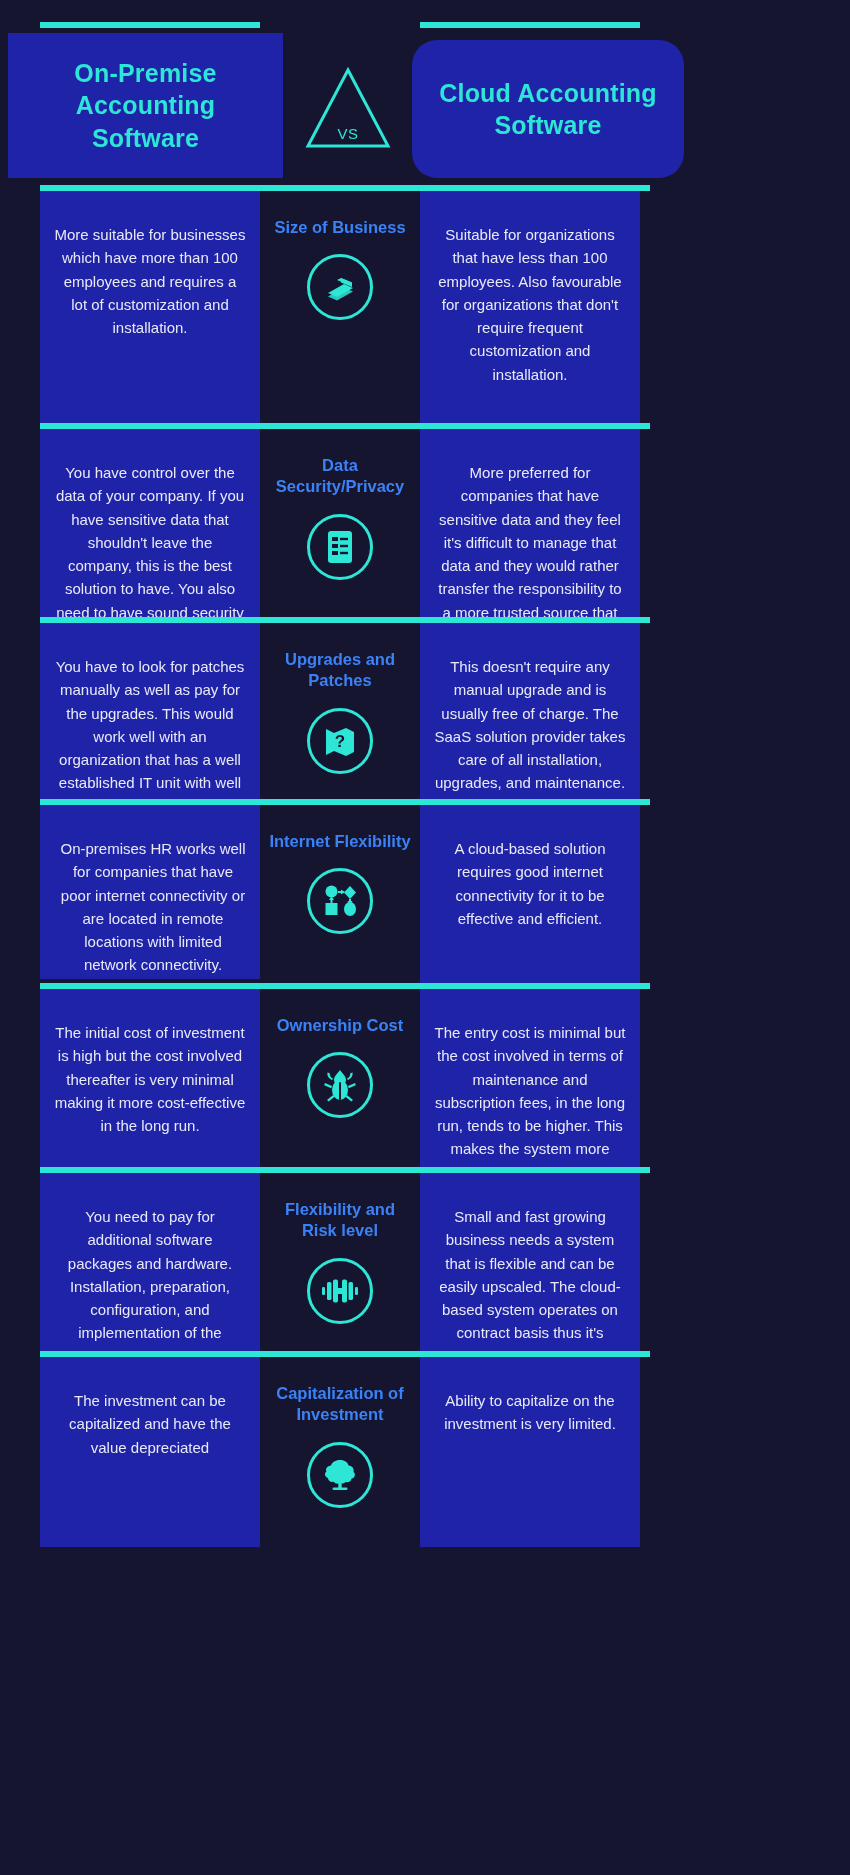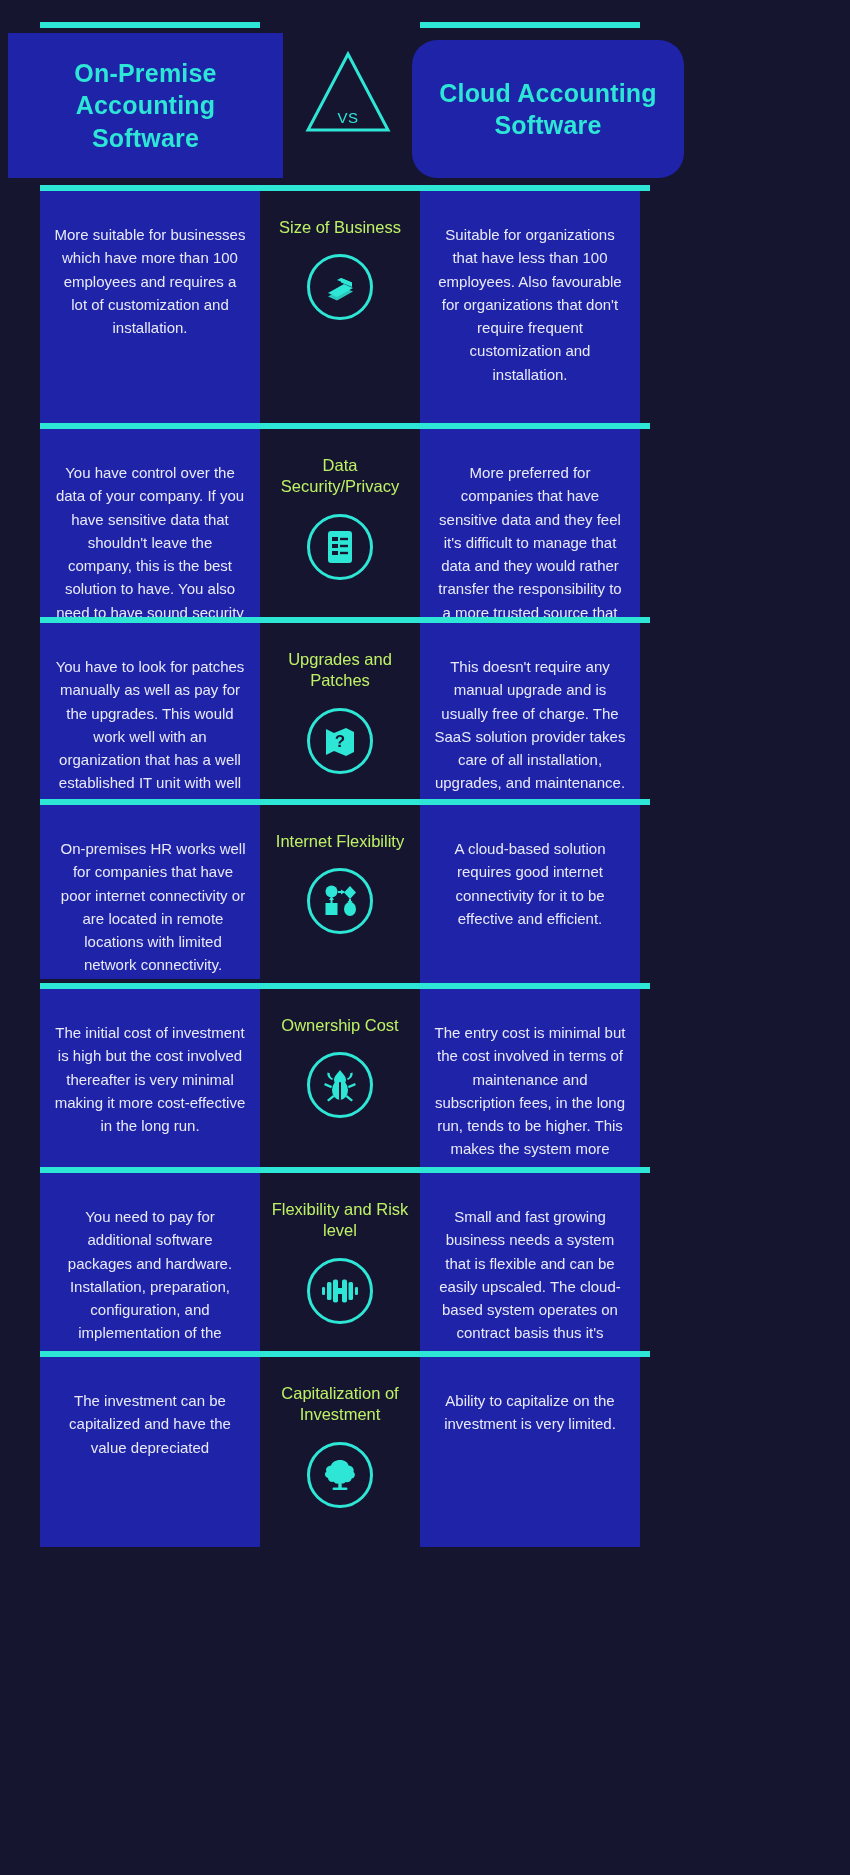--- a/index.html
+++ b/index.html
@@ -45,21 +45,21 @@
     line-height: 1.3;
     text-align: center;
     letter-spacing: 0.2px;
   }
   .box-left  { left: 8px;   top: 33px; width: 275px; height: 145px; }
   .box-right { left: 412px; top: 40px; width: 272px; height: 138px; border-radius: 25px; }
 
   .vs-wrap {
     position: absolute;
     left: 303px;
-    top: 48px;
+    top: 64px;
     width: 90px;
     height: 90px;
   }
   .vs-label {
     position: absolute;
     left: 0; right: 0;
     bottom: 12px;
     text-align: center;
     color: #2EE6D6;
     font-size: 15px;
@@ -99,22 +99,22 @@
     background: #151530;
     padding: 26px 6px 18px;
     text-align: center;
   }
   .cell-text {
     color: #E9EAF6;
     font-size: 15px;
     line-height: 1.55;
   }
   .center-heading {
-    color: #bef264;
-    font-weight: normal;
+    color: #3b82f6;
+    font-weight: bold;
     font-size: 16.5px;
     line-height: 1.3;
     margin-bottom: 16px;
   }
   .icon-circle {
     width: 66px;
     height: 66px;
     margin: 0 auto;
     border: 3.5px solid #2EE6D6;
     border-radius: 50%;

